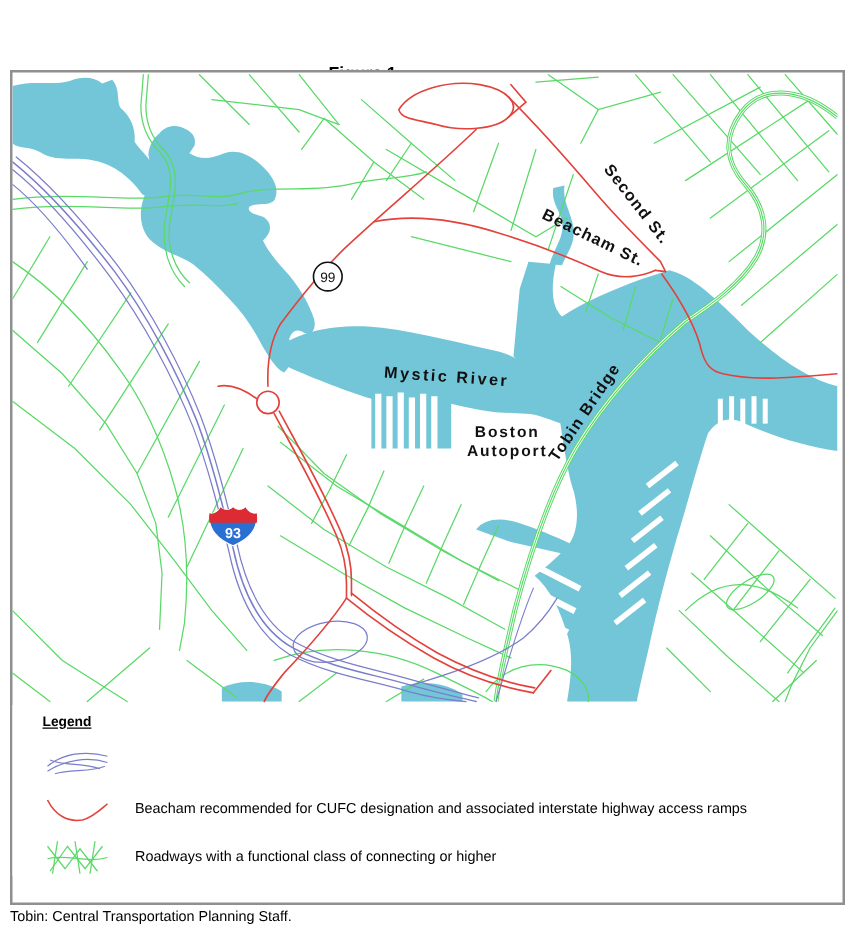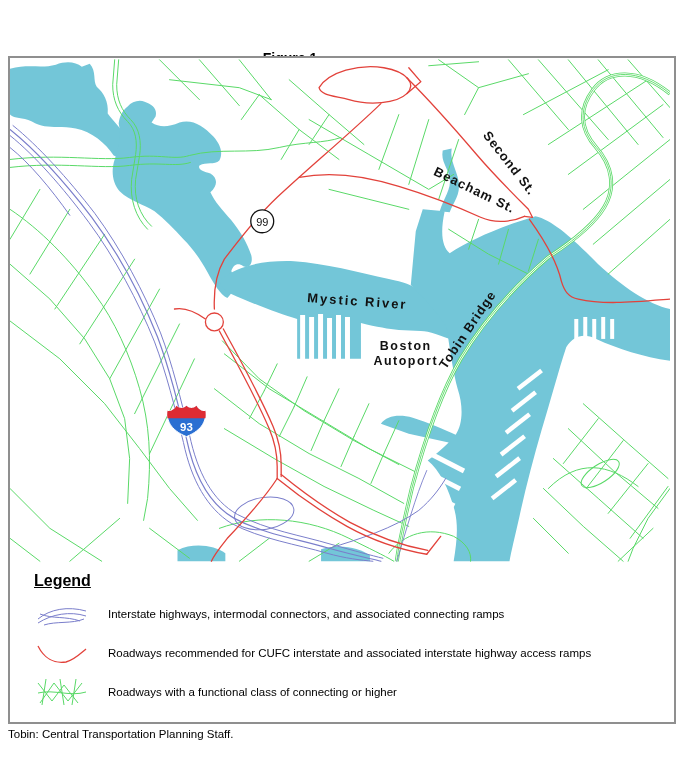--- a/index.html
+++ b/index.html
@@ -6,21 +6,21 @@
   body{
     width:684px;height:759px;position:relative;overflow:hidden;
     font-family:"Liberation Sans", sans-serif;color:#000;
   }
   .fig-title{position:absolute;top:6px;left:0;width:580px;text-align:center;
     font-weight:bold;font-size:14px;line-height:17px;margin-top:44px;}
   .map-box{position:absolute;left:8px;top:56px;width:664px;height:664px;
     border:2px solid #8f8f8f;background:#ffffff;}
   .map-svg{position:absolute;left:0;top:0;}
   .legend{position:absolute;left:0;top:506px;width:660px;background:#fff;}
-  .legend h2{margin:8px 0 0 24px;font-size:16px;font-weight:bold;text-decoration:underline;}
+  .legend h2{margin:8px 0 0 24px;font-size:11px;font-weight:bold;text-decoration:underline;}
   .legend-row{display:flex;align-items:center;margin:9px 0 0 24px;}
   .legend-sym{width:56px;height:30px;flex:0 0 56px;margin-right:18px;}
   .legend-label{font-size:11.5px;}
   .source-line{position:absolute;left:8px;top:728px;font-size:11.5px;}
   .maplabel{font-weight:bold;fill:#111;}
   svg text{font-family:"Liberation Sans", sans-serif;}
 </style>
 </head>
 <body>
 
@@ -253,28 +253,27 @@
 
     <div class="legend-row">
       <svg class="legend-sym" viewBox="0 0 56 30">
         <g stroke="#7A7ECB" stroke-width="1" fill="none">
           <path d="M4,20 C16,10 34,7 52,12"></path>
           <path d="M4,24 C18,15 36,12 52,17"></path>
           <path d="M6,15 C18,20 32,17 46,22"></path>
           <path d="M10,26 C22,22 38,25 50,20"></path>
         </g>
       </svg>
-      <span class="legend-label">Interstate highways, intermodal connectors, and associated connecting ramps</span>
     </div>
 
     <div class="legend-row">
       <svg class="legend-sym" viewBox="0 0 56 30">
         <path d="M4,8 C10,20 20,26 32,24 C40,22 46,16 52,11" stroke="#E2423B" stroke-width="1.3" fill="none"></path>
       </svg>
-      <span class="legend-label">Roadways recommended for CUFC interstate and associated interstate highway access ramps</span>
+      <span class="legend-label">Beacham recommended for CUFC designation and associated interstate highway access ramps</span>
     </div>
 
     <div class="legend-row">
       <svg class="legend-sym" viewBox="0 0 56 30">
         <g stroke="#59D967" stroke-width="1" fill="none">
           <path d="M4,6 L18,24 L30,8 L44,26"></path>
           <path d="M6,26 L20,6 L34,24 L48,6"></path>
           <path d="M4,16 C20,12 36,20 52,15"></path>
           <path d="M12,2 L8,28"></path>
             <path d="M26,2 L30,28"></path>

